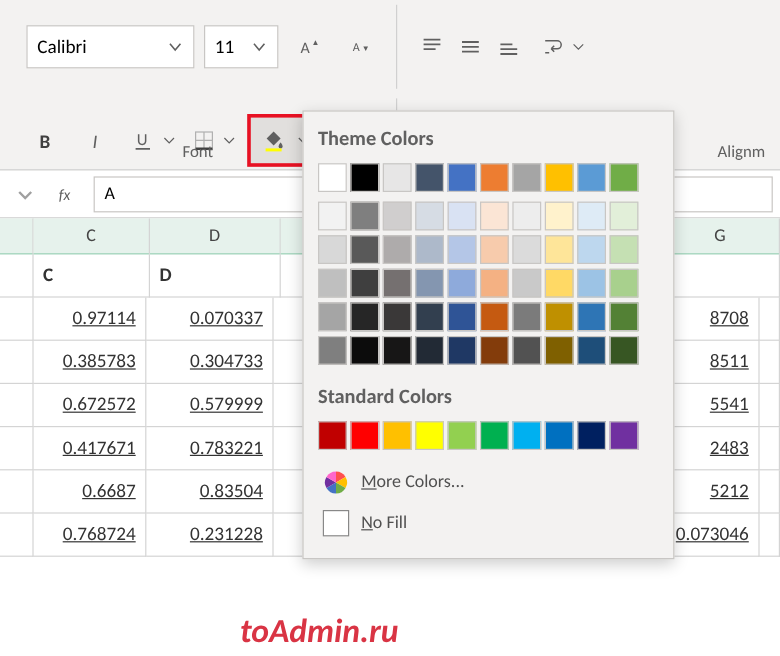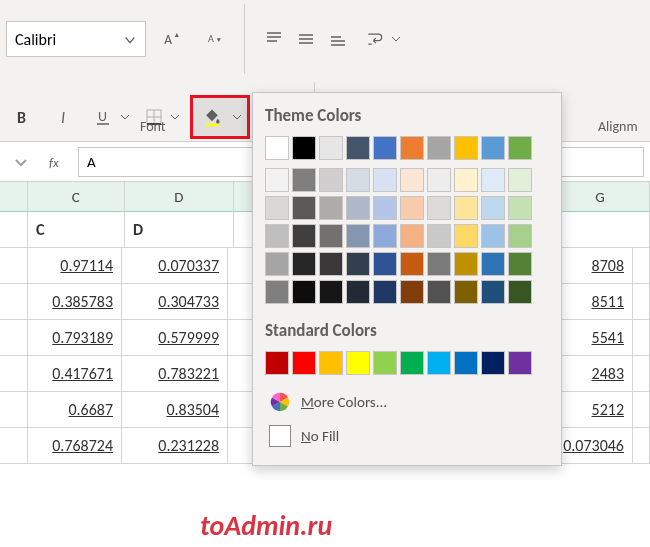--- a/index.html
+++ b/index.html
@@ -1,35 +1,35 @@
 <!DOCTYPE html>
 <html><head>
 <meta charset="utf-8">
 <style>
 * { box-sizing: border-box; margin: 0; padding: 0; font-family: Calibri, Arial, sans-serif; }
 body { background: #fff; width: 650px; height: 547px; overflow: hidden; position: relative; }
 
-.ribbon { background: #f3f2f1; border-bottom: 1px solid #d0d0d0; padding: 4px 6px 0 6px; height: 142px; position: relative; }
+.ribbon { background: #f3f2f1; border-bottom: 1px solid #d0d0d0; padding: 4px 6px 0 22px; height: 142px; position: relative; }
 .ribbon-row { display: flex; align-items: center; gap: 8px; margin-bottom: 8px; }
 .font-select, .size-select { height: 36px; border: 1px solid #c8c6c4; background: #fff; display: flex; align-items: center; justify-content: space-between; padding: 0 8px; }
 .font-select { width: 140px; }
 .size-select { width: 62px; }
 .chev { width: 14px; height: 14px; }
 .chev svg { width: 100%; height: 100%; }
 .icon-btn { width: 34px; height: 34px; display: flex; align-items: center; justify-content: center; color: #505050; }
 .icon-btn svg { width: 20px; height: 20px; }
 .sep { width: 1px; height: 70px; background: #d0d0d0; margin: 0 6px; }
 .split-btn { display: flex; align-items: center; }
 .split-btn .icon-btn { width: 28px; }
 .split-btn .dd { width: 14px; display: flex; align-items: center; justify-content: center; }
 .align-group { display: flex; flex-direction: column; gap: 2px; }
 .align-row { display: flex; gap: 2px; }
 .align-row .icon-btn { width: 30px; height: 30px; }
 .group-label { position: absolute; font-size: 14px; color: #606060; bottom: 6px; }
-.group-label.font { left: 140px; }
+.group-label.font { left: 152px; }
 .group-label.align { left: 598px; }
 .highlight-box { border: 3px solid #e81123; padding: 2px; display: flex; align-items: center; background: #e1dfdd; }
 .highlight-box .icon-btn { width: 34px; height: 34px; }
 .highlight-box .dd { width: 16px; display: flex; align-items: center; justify-content: center; }
 
 .formula-bar { display: flex; align-items: center; height: 40px; border-bottom: 1px solid #d0d0d0; padding: 0 6px; gap: 6px; }
 .formula-bar .icon-btn { width: 30px; height: 30px; color: #0369a1; }
 .formula-input { flex: 1; height: 30px; border: 1px solid #c8c6c4; padding: 0 8px; display: flex; align-items: center; font-size: 15px; }
 
 .sheet { position: relative; }
@@ -54,20 +54,26 @@
 
 .watermark { position: absolute; left: 200px; bottom: 4px; font-size: 28px; font-weight: bold; font-style: italic; color: #d93444; pointer-events: none; z-index: 20; text-shadow: 1px 1px 0 #fff; }
 </style>
 </head>
 <body>
 
 <div class="ribbon">
   <div class="ribbon-row">
     <div class="font-select">
       <span>Calibri</span>
+      <span class="chev"><svg viewBox="0 0 16 16">
+            <path d="M3 5l5 6 5-6" fill="none" stroke="#606060" stroke-width="1.5"></path>
+          </svg></span>
+    </div>
+    <div class="size-select">
+      <span>11</span>
       <span class="chev"><svg viewBox="0 0 16 16">
             <path d="M3 5l5 6 5-6" fill="none" stroke="#606060" stroke-width="1.5"></path>
           </svg></span>
     </div>
     <div class="icon-btn">
         <svg viewBox="0 0 24 24">
           <text x="4" y="18" font-size="16" fill="#606060">A</text>
           <text x="15" y="10" font-size="8" fill="#606060">▲</text>
         </svg>
       </div>
@@ -263,21 +269,21 @@
         <div class="cell r w1">0.385783</div>
         <div class="cell r w2">0.304733</div>
         <div class="cell r w3"></div>
         <div class="cell r w4"></div>
         <div class="cell r w5"></div>
         <div class="cell r w6">8511</div>
         <div class="cell r undefined"></div>
       </div>
       <div class="row">
         <div class="cell w0"></div>
-        <div class="cell r w1">0.793189</div>
+        <div class="cell r w1">0.672572</div>
         <div class="cell r w2">0.579999</div>
         <div class="cell r w3"></div>
         <div class="cell r w4"></div>
         <div class="cell r w5"></div>
         <div class="cell r w6">5541</div>
         <div class="cell r undefined"></div>
       </div>
       <div class="row">
         <div class="cell w0"></div>
         <div class="cell r w1">0.417671</div>

